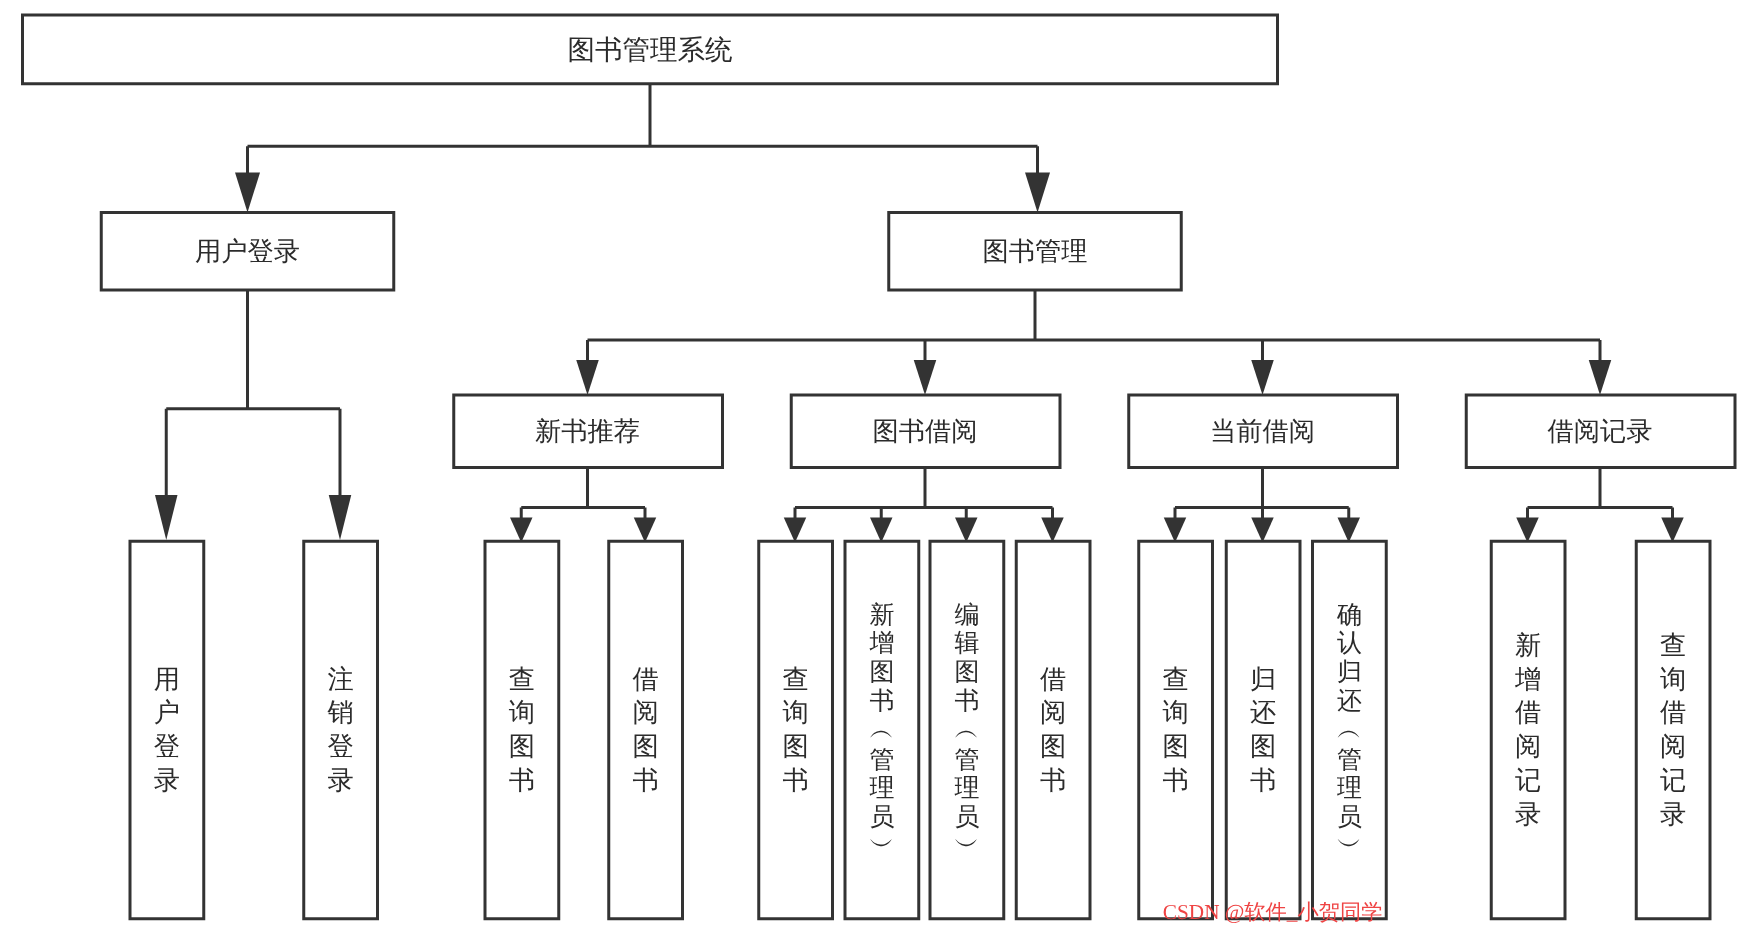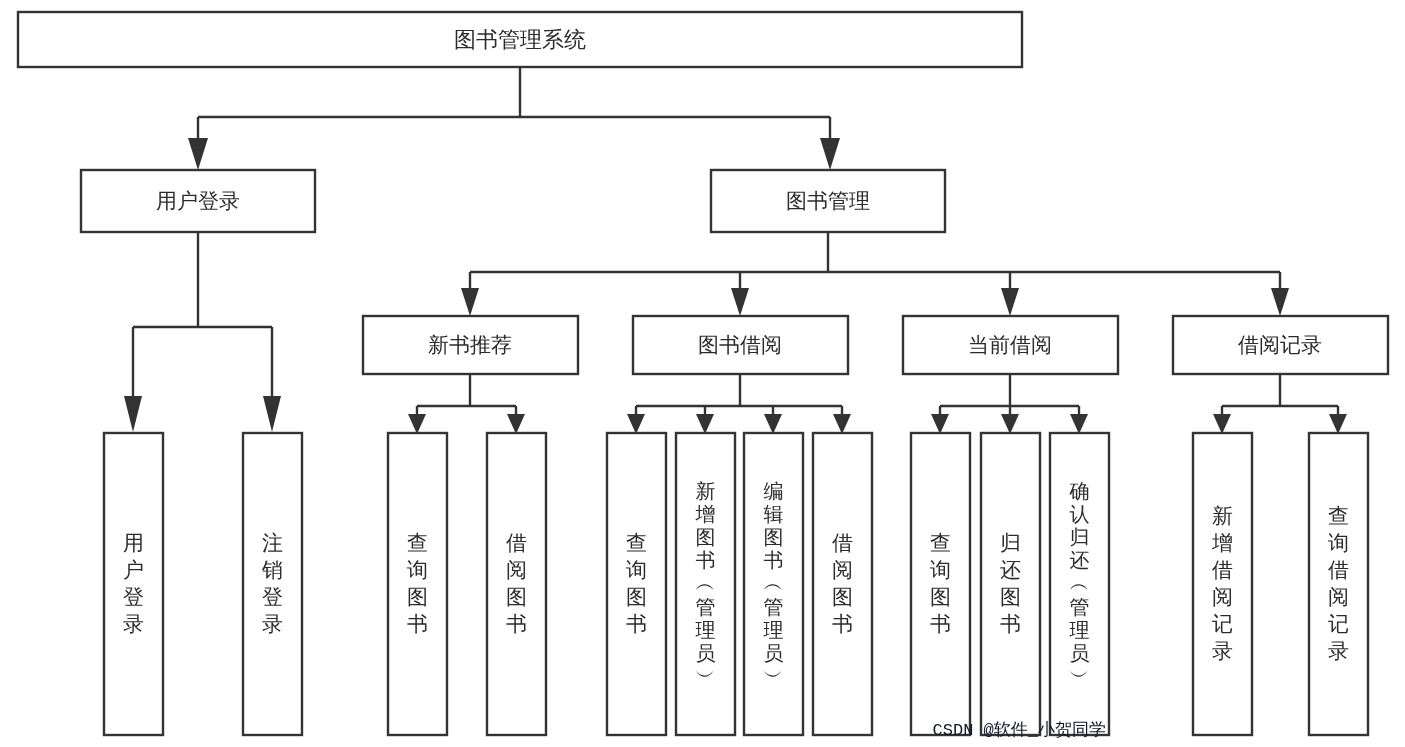--- a/index.html
+++ b/index.html
@@ -77,23 +77,23 @@
     letter-spacing: 0;
   }
   .v-label.tight span {
     font-size: 20px;
     line-height: 1.16;
   }
   #watermark {
     position: absolute;
     right: 12px;
     bottom: 6px;
-    font-family: Liberation Mono, monospace;
+    font-family: Liberation Serif, serif;
     font-size: 17px;
-    color: #0f172a;
+    color: #ef4444;
     white-space: nowrap;
     pointer-events: none;
   }
 </style>
 </head>
 <body>
 
 <div id="diagram-root">
 
   <svg id="flow-svg" viewBox="0 0 1405 747" xmlns="http://www.w3.org/2000/svg">

